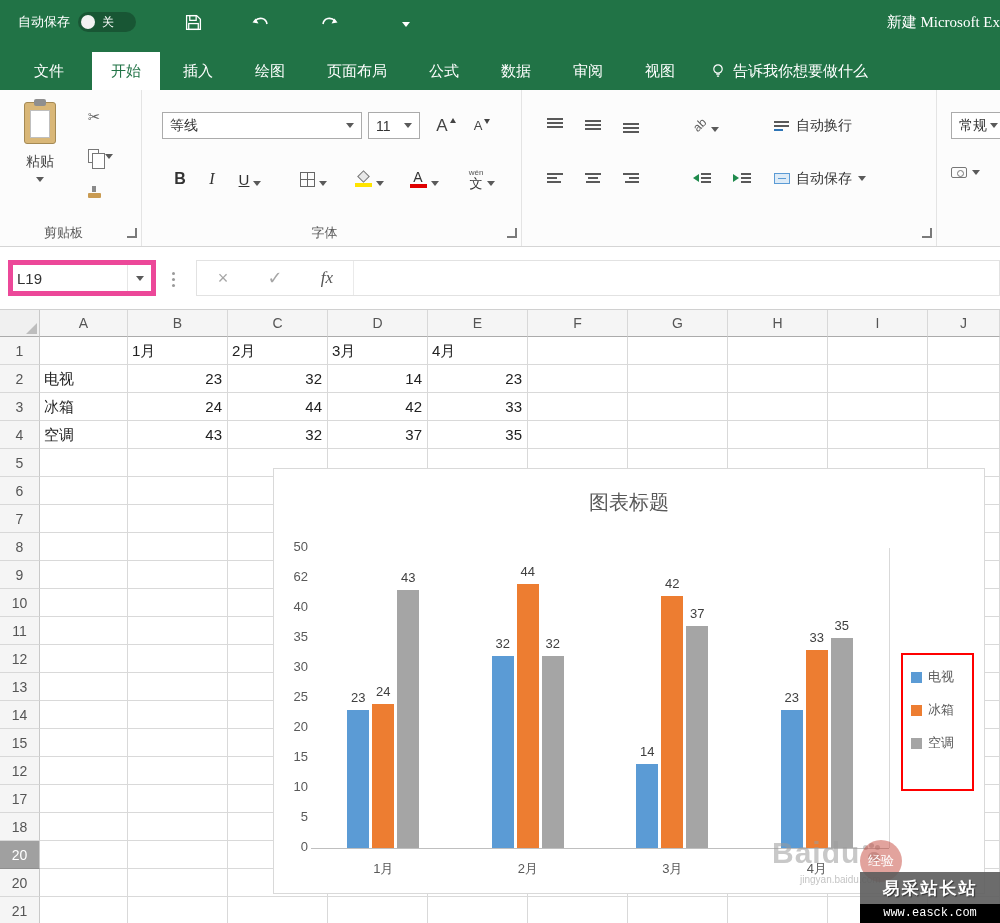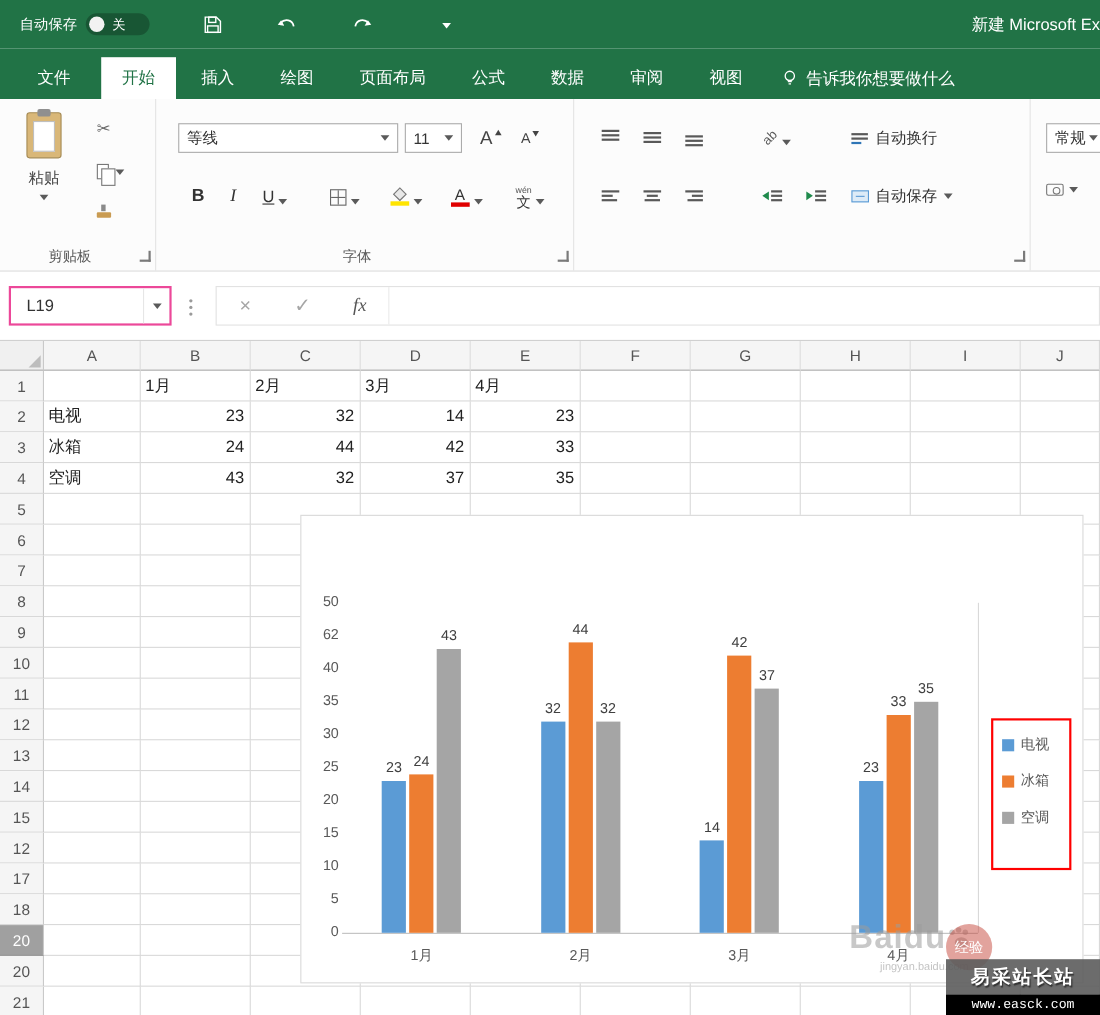--- a/index.html
+++ b/index.html
@@ -10,21 +10,21 @@
   
   .titlebar { position:absolute; left:0; top:0; width:100%; height:44px; background:#217346;
     display:flex; align-items:center; color:#fff; }
   .ts-label { margin-left:18px; font-size:13px; }
   .pill { margin-left:8px; width:58px; height:20px; border-radius:10px; background:rgba(0,0,0,.25);
     display:flex; align-items:center; cursor:pointer; }
   .knob { width:14px; height:14px; border-radius:50%; background:#f2f2f2; margin-left:3px; }
   .pill-txt { font-size:12px; margin-left:7px; }
   .tb-ic { margin-left:46px; width:22px; height:22px; display:flex; align-items:center; justify-content:center; cursor:pointer; }
   .tb-caret { margin-left:62px; cursor:pointer; }
-  .tb-title { margin-left:auto; font-size:15px; white-space:nowrap; }
+  .tb-title { margin-left:auto; font-size:15px; white-space:nowrap;font-family:Liberation Serif, serif; }
   .caret { display:inline-block; width:0; height:0; border-left:4px solid transparent;
     border-right:4px solid transparent; border-top:5px solid #5a5a5a; }
   .caret.white { border-top-color:#fff; }
   .tri-up { display:inline-block; width:0; height:0; border-left:3px solid transparent;
     border-right:3px solid transparent; border-bottom:5px solid #444; }
   .tri-down { display:inline-block; width:0; height:0; border-left:3px solid transparent;
     border-right:3px solid transparent; border-top:5px solid #444; }
   
   .tabs { position:absolute; left:0; top:44px; width:100%; height:46px; background:#217346;
     display:flex; align-items:flex-end; color:#fff; font-size:15px; }
@@ -98,21 +98,21 @@
   .wrap-ic::after { content:""; position:absolute; left:0; top:9px; width:9px; height:2px; background:#2E75B6; }
   .merge-ic { width:16px; height:11px; border:1px solid #5B9BD5; background:#DDEBF7; margin-right:6px; position:relative; display:inline-block; }
   .merge-ic::before { content:""; position:absolute; left:3px; top:4px; right:3px; height:1px; background:#5B9BD5; }
   .num-combo { left:14px; top:22px; width:55px; }
   .acct-btn { position:absolute; left:14px; top:77px; display:flex; align-items:center; cursor:pointer; }
   .acct-ic { width:16px; height:11px; border:1px solid #777; border-radius:2px; position:relative; display:inline-block; }
   .acct-ic::after { content:""; position:absolute; left:5px; top:2px; width:5px; height:5px; border:1px solid #777; border-radius:50%; }
   
   .fstrip { position:absolute; left:0; top:247px; width:100%; height:63px; background:#fff; border-bottom:1px solid #D0D0D0; }
   .name-box { position:absolute; left:8px; top:13px; width:148px; height:36px; background:#fff;
-    border:2px solid #ec4899; display:flex; align-items:center; font-size:15px; color:#333; padding-left:14px; cursor:pointer; }
+    border:5px solid #ec4899; display:flex; align-items:center; font-size:15px; color:#333; padding-left:4px; cursor:pointer; }
   .nb-caret { margin-left:auto; width:24px; height:100%; display:flex; align-items:center; justify-content:center; border-left:1px solid #E6E6E6; }
   .vdots { position:absolute; left:172px; top:25px; width:3px; height:3px; background:#9a9a9a; border-radius:50%;
     box-shadow:0 6px 0 #9a9a9a, 0 12px 0 #9a9a9a; cursor:ew-resize; }
   .fx-area { position:absolute; left:196px; top:13px; right:0; height:36px; background:#fff;
     border:1px solid #E2E2E2; display:flex; align-items:center; }
   .fbtn2 { width:52px; text-align:center; font-size:18px; color:#A6A6A6; cursor:pointer; }
   .fx-lbl { font-family:"Liberation Serif",serif; font-style:italic; font-size:17px; color:#555; }
   .formula-input { flex:1; height:100%; border-left:1px solid #EAEAEA; font-size:14px; padding-left:8px;
     display:flex; align-items:center; color:#333; cursor:text; }
   
@@ -679,20 +679,21 @@
       <div class="cell txt" style="width:100px"></div>
       <div class="cell txt" style="width:100px"></div>
       <div class="cell txt" style="width:100px"></div>
       <div class="cell txt" style="width:100px"></div>
       <div class="cell txt" style="width:100px"></div>
       <div class="cell txt" style="width:72px"></div>
     </div>
   </div>
 
 <div class="chart" id="chart">
+    <div class="chart-title">图表标题</div>
     <div class="ytick" style="left:0;top:370px">0</div>
     <div class="ytick" style="left:0;top:340px">5</div>
     <div class="ytick" style="left:0;top:310px">10</div>
     <div class="ytick" style="left:0;top:280px">15</div>
     <div class="ytick" style="left:0;top:250px">20</div>
     <div class="ytick" style="left:0;top:220px">25</div>
     <div class="ytick" style="left:0;top:190px">30</div>
     <div class="ytick" style="left:0;top:160px">35</div>
     <div class="ytick" style="left:0;top:130px">40</div>
     <div class="ytick" style="left:0;top:100px">62</div>

